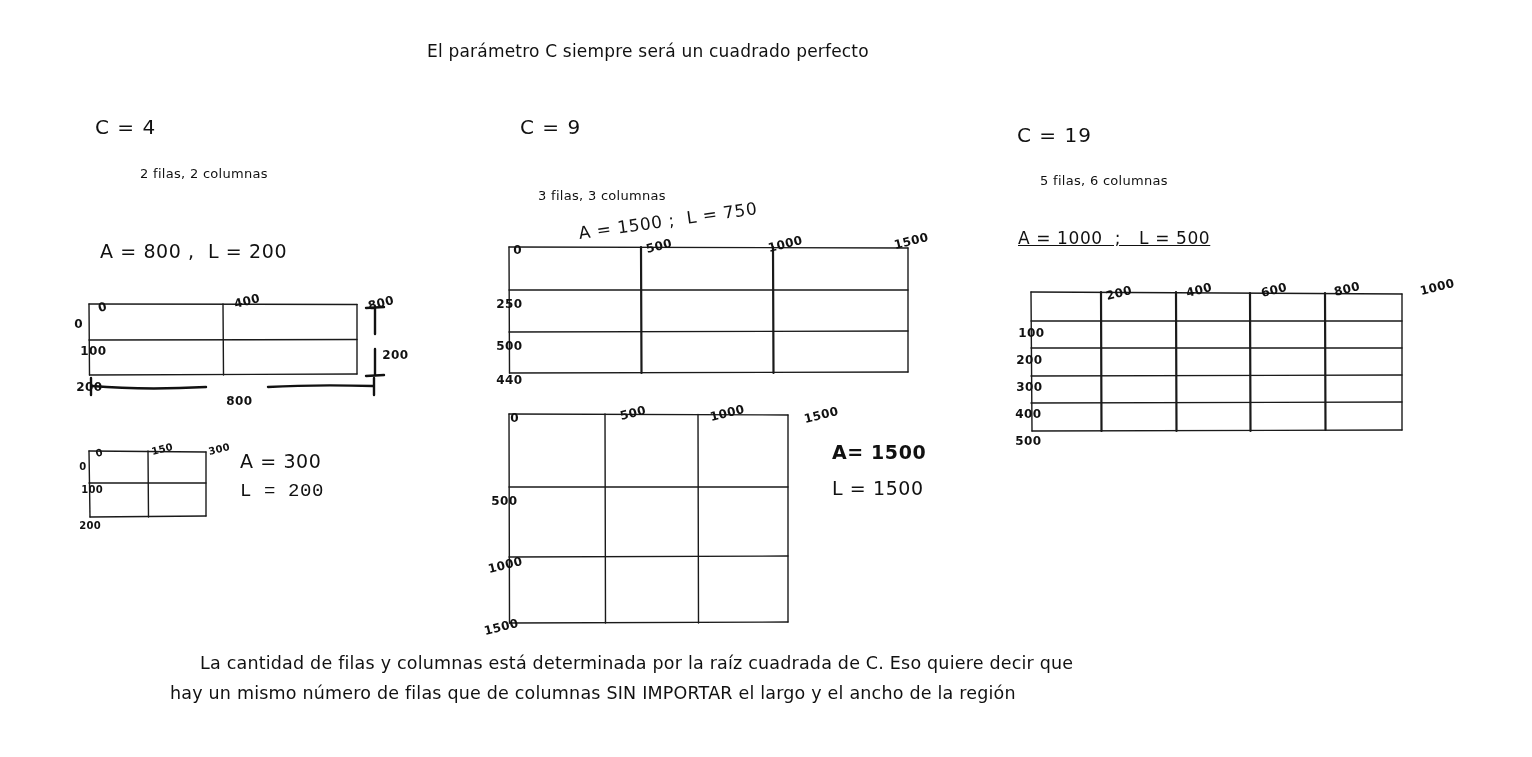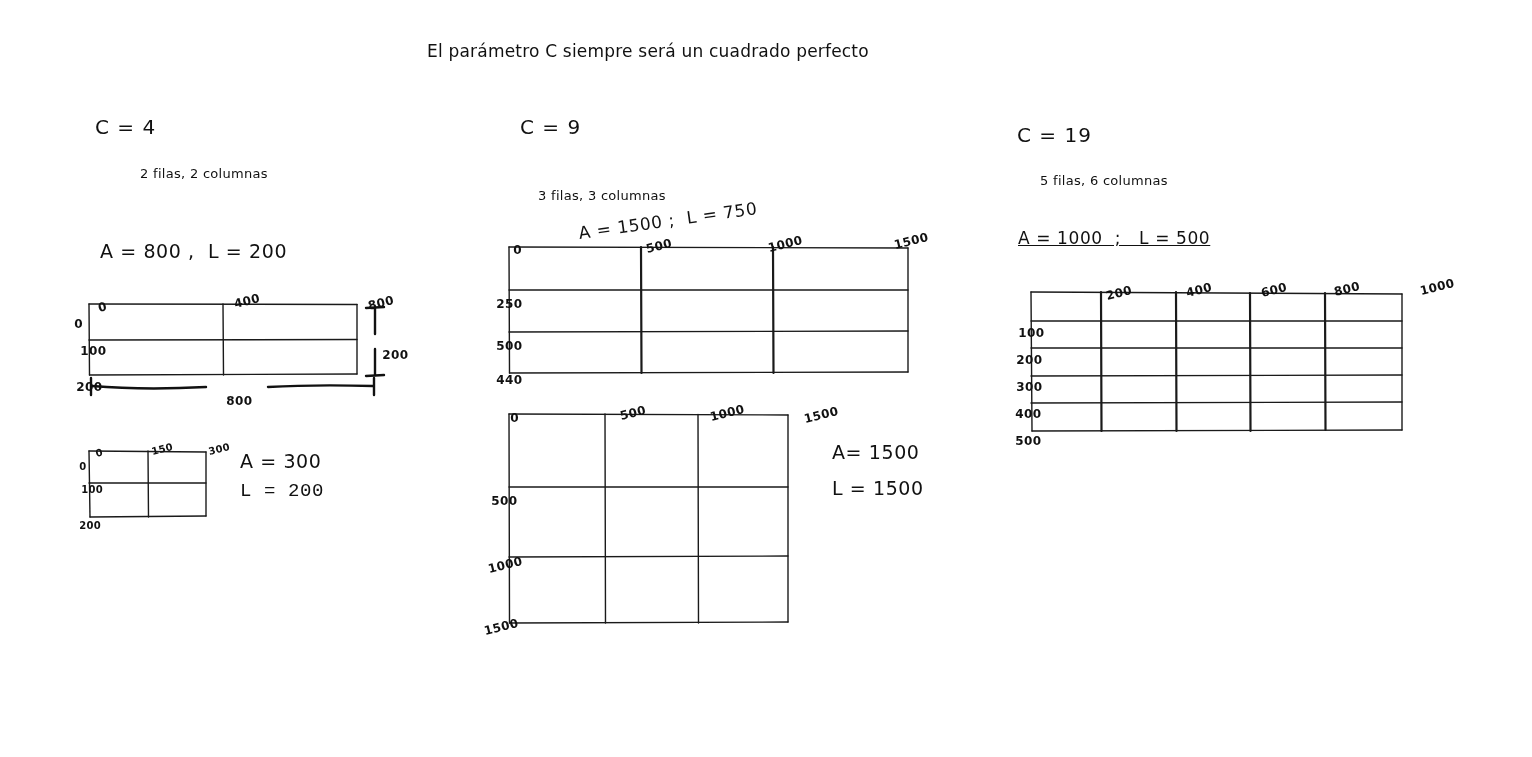--- a/index.html
+++ b/index.html
@@ -246,21 +246,21 @@
   <div class="abs txt tick" style="left:473px; top:480px;">
     <span>500</span>
   </div>
   <div class="abs txt tick" style="left:472px; top:548px;">
     <span class="rot-a">1000</span>
   </div>
   <div class="abs txt tick" style="left:468px; top:610px;">
     <span class="rot-a">1500</span>
   </div>
 
-  <div class="abs txt eq-big" style="left:832px; top:441px;">A= 1500</div>
+  <div class="abs txt eq-big" style="left:832px; top:441px;font-weight:bold;">A= 1500</div>
   <div class="abs txt eq-big" style="left:832px; top:477px;">L = 1500</div>
 
   <div class="abs txt case-title" style="left:1017px; top:123px;">C = 19</div>
   <div class="abs txt case-sub" style="left:1040px; top:173px;">5 filas, 6 columnas</div>
 
   <div class="abs txt eq" style="left:1018px; top:228px;text-decoration:underline;">A = 1000  ;   L = 500</div>
 
   <div class="grid" style="left:1030px; top:291px;">
     <svg width="382" height="146" viewBox="0 0 382 146">
       <path class="gl gl-thin" d="M1,1 L372,3"></path>
@@ -303,14 +303,16 @@
   <div class="abs txt tick" style="left:998px; top:366px;">
     <span>300</span>
   </div>
   <div class="abs txt tick" style="left:997px; top:393px;">
     <span>400</span>
   </div>
   <div class="abs txt tick" style="left:997px; top:420px;">
     <span>500</span>
   </div>
 
+  <div class="abs txt footer" style="left:200px; top:648px;">La cantidad de filas y columnas está determinada por la raíz cuadrada de C. Eso quiere decir que</div>
+  <div class="abs txt footer" style="left:170px; top:678px;">hay un mismo número de filas que de columnas SIN IMPORTAR el largo y el ancho de la región</div>
 
 </div>
 
 </body></html>

